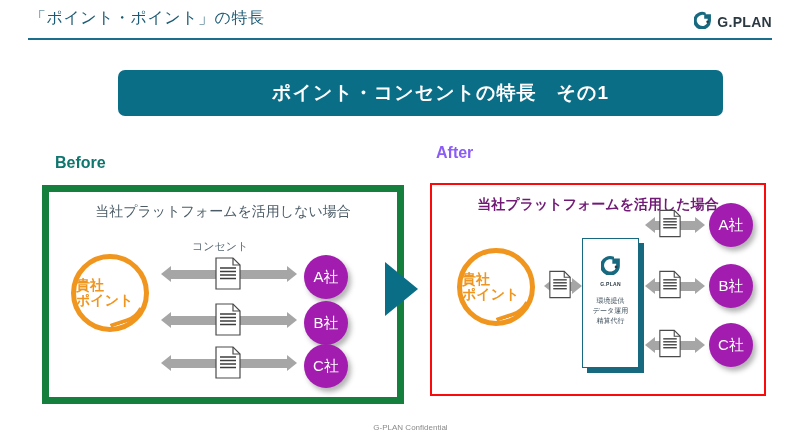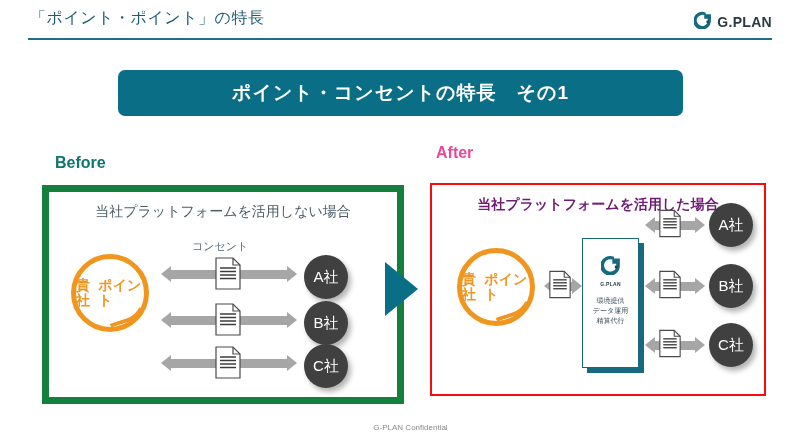--- a/index.html
+++ b/index.html
@@ -57,20 +57,21 @@
     position: absolute;
     left: 118px;
     top: 70px;
     width: 565px;
     height: 46px;
     background: #0a6e87;
     border-radius: 7px;
     display: flex;
     align-items: center;
     justify-content: center;
+    padding-left: 40px;
   }
   .banner-text {
     color: #ffffff;
     font-size: 19px;
     font-weight: bold;
     letter-spacing: 1px;
   }
 
   
   .lbl-before {
@@ -80,21 +81,21 @@
     font-size: 16px;
     font-weight: bold;
     color: #0f766e;
   }
   .lbl-after {
     position: absolute;
     left: 436px;
     top: 144px;
     font-size: 16px;
     font-weight: bold;
-    color: #ec4899;
+    color: #8b5cf6;
   }
 
   
   .panel {
     position: absolute;
     background: #ffffff;
   }
   .panel-before {
     left: 42px;
     top: 185px;
@@ -138,22 +139,22 @@
 
   
   .point-circle {
     position: absolute;
     width: 78px;
     height: 78px;
     border-radius: 50%;
     border: 5px solid #f0951e;
     box-sizing: border-box;
     display: flex;
-    flex-direction: row;
-    align-items: center;
+    flex-direction: column;
+    align-items: flex-start;
     justify-content: center;
     line-height: 1.05;
   }
   .point-circle span {
     color: #f0951e;
     font-size: 14px;
     font-weight: bold;
   }
   .point-circle .swoosh {
     position: absolute;
@@ -167,21 +168,21 @@
     border-radius: 0 0 60% 0;
     transform: rotate(-18deg);
   }
 
   
   .co-circle {
     position: absolute;
     width: 44px;
     height: 44px;
     border-radius: 50%;
-    background: #404040;
+    background: #a21caf;
     color: #ffffff;
     font-size: 15px;
     display: flex;
     align-items: center;
     justify-content: center;
     box-shadow: 3px 4px 5px rgba(90, 90, 90, 0.45);
   }
 
   
   .darrow {

